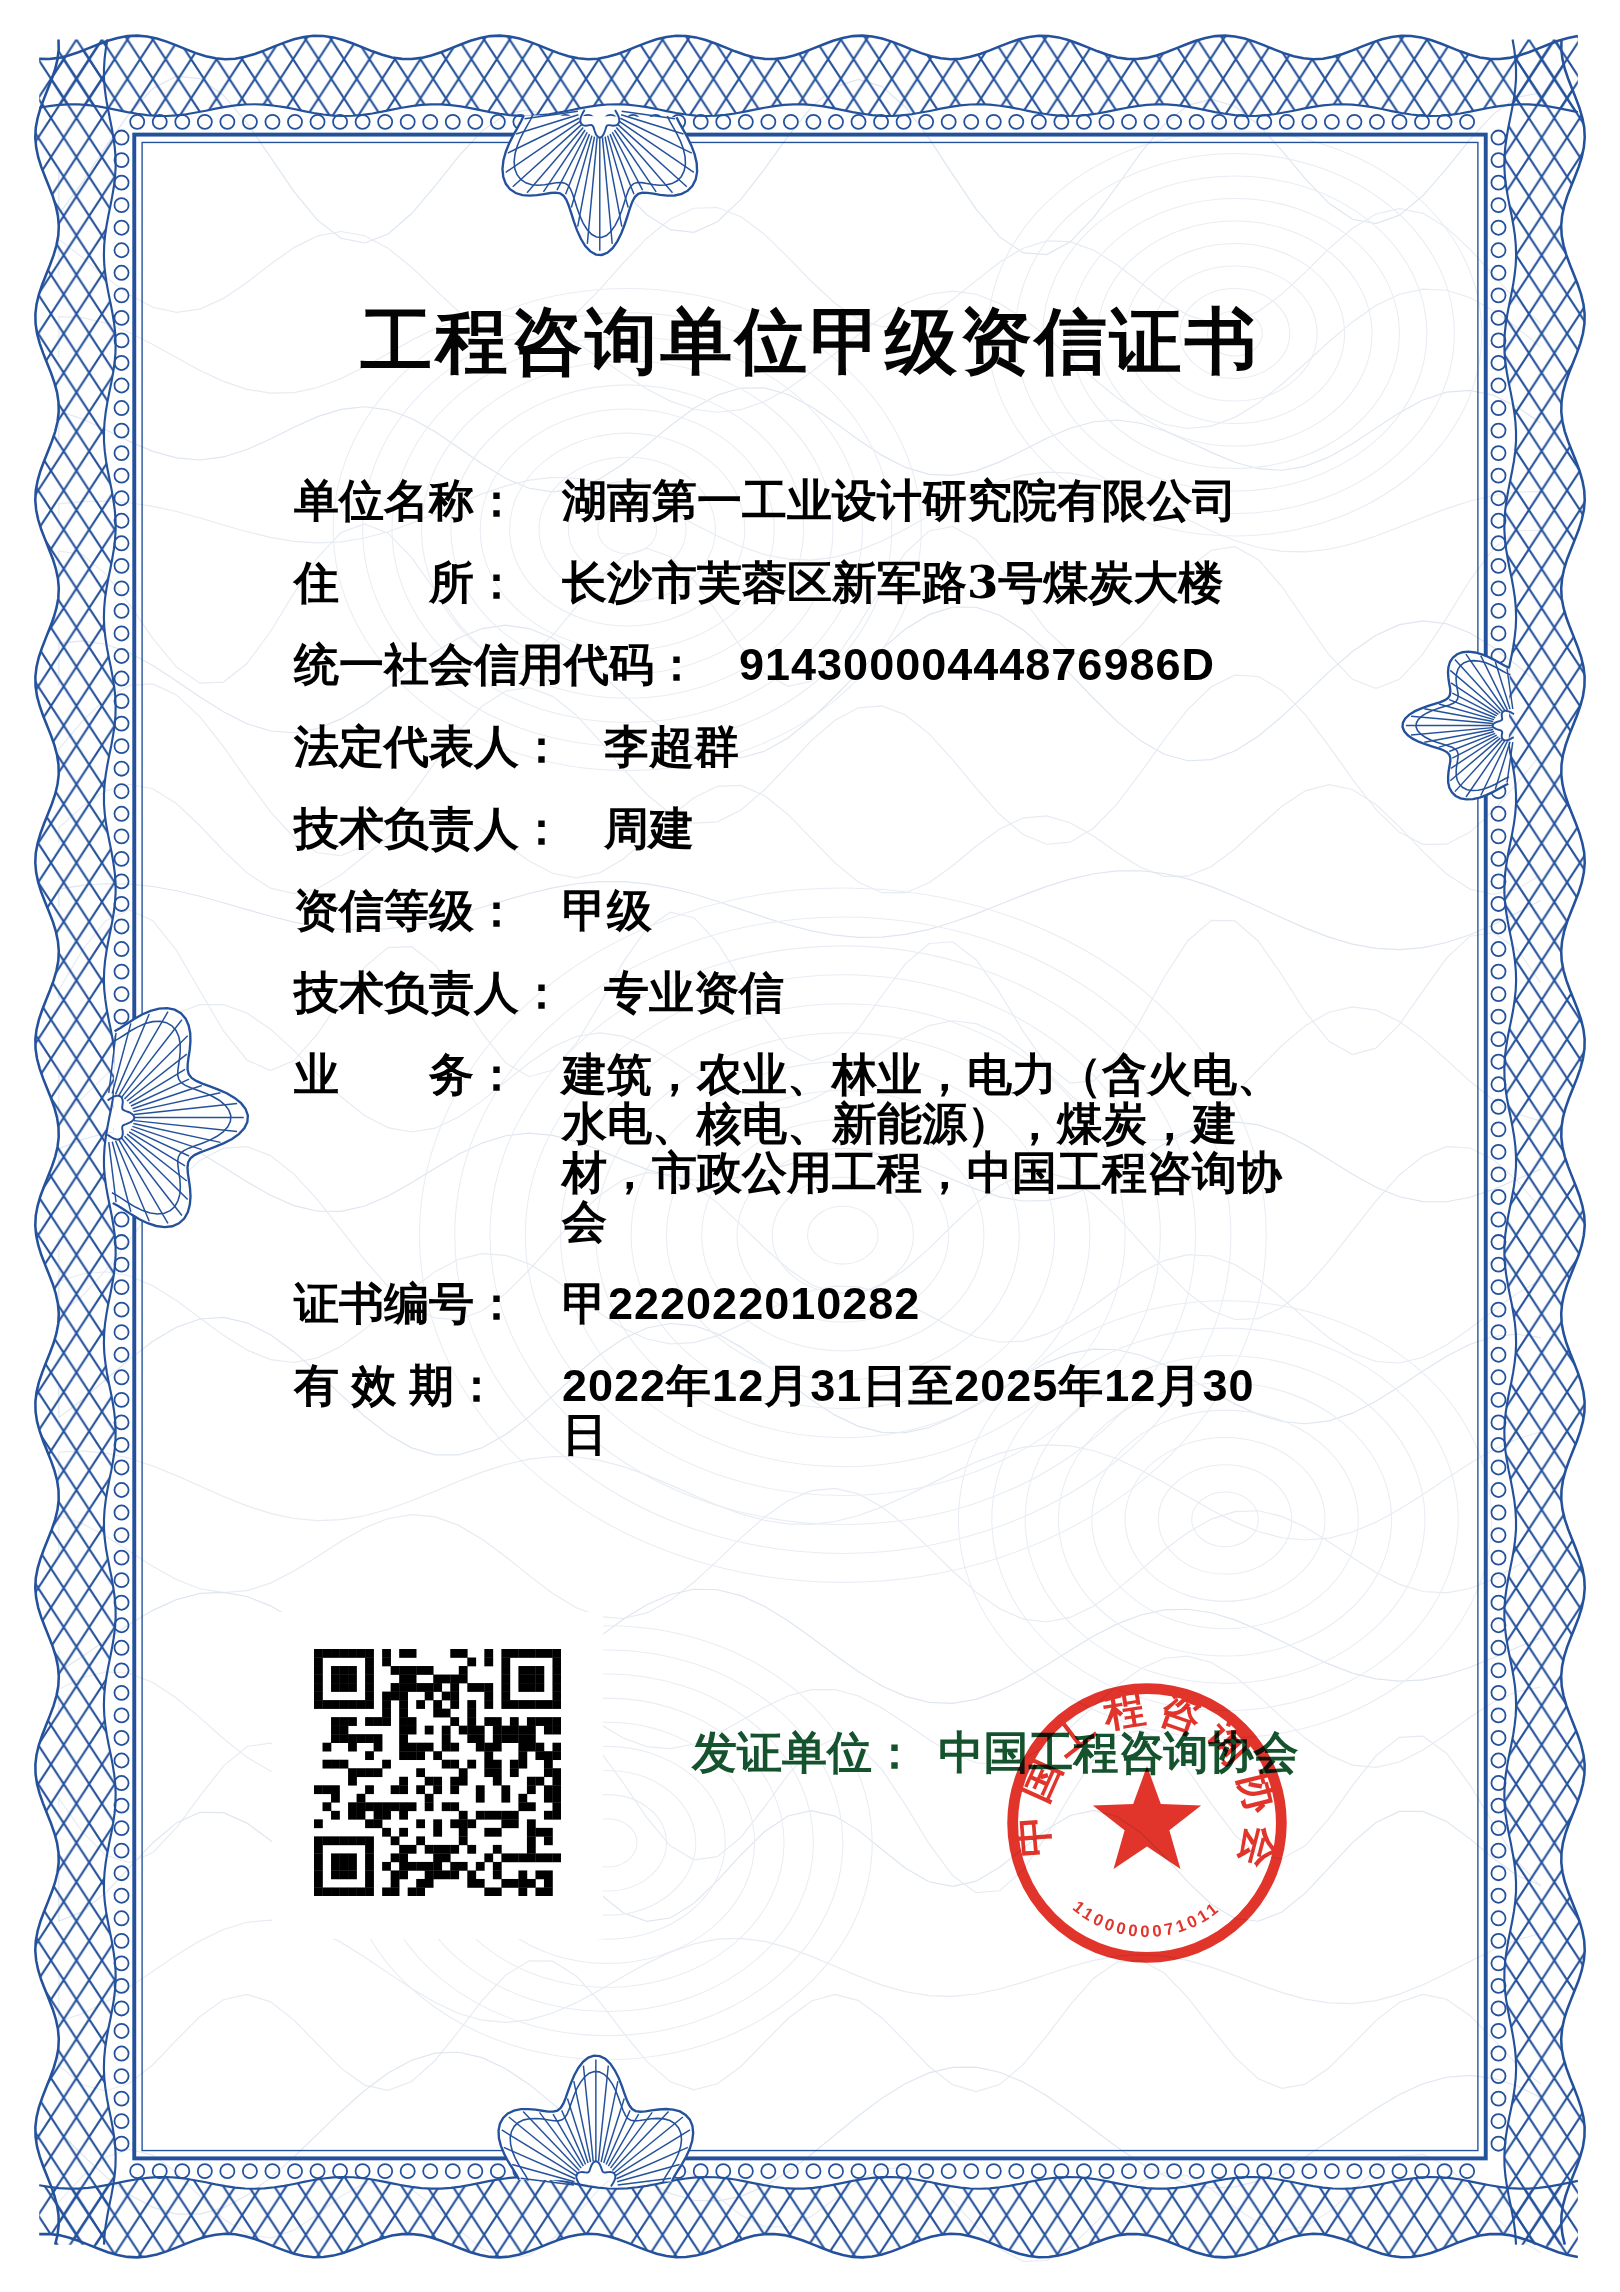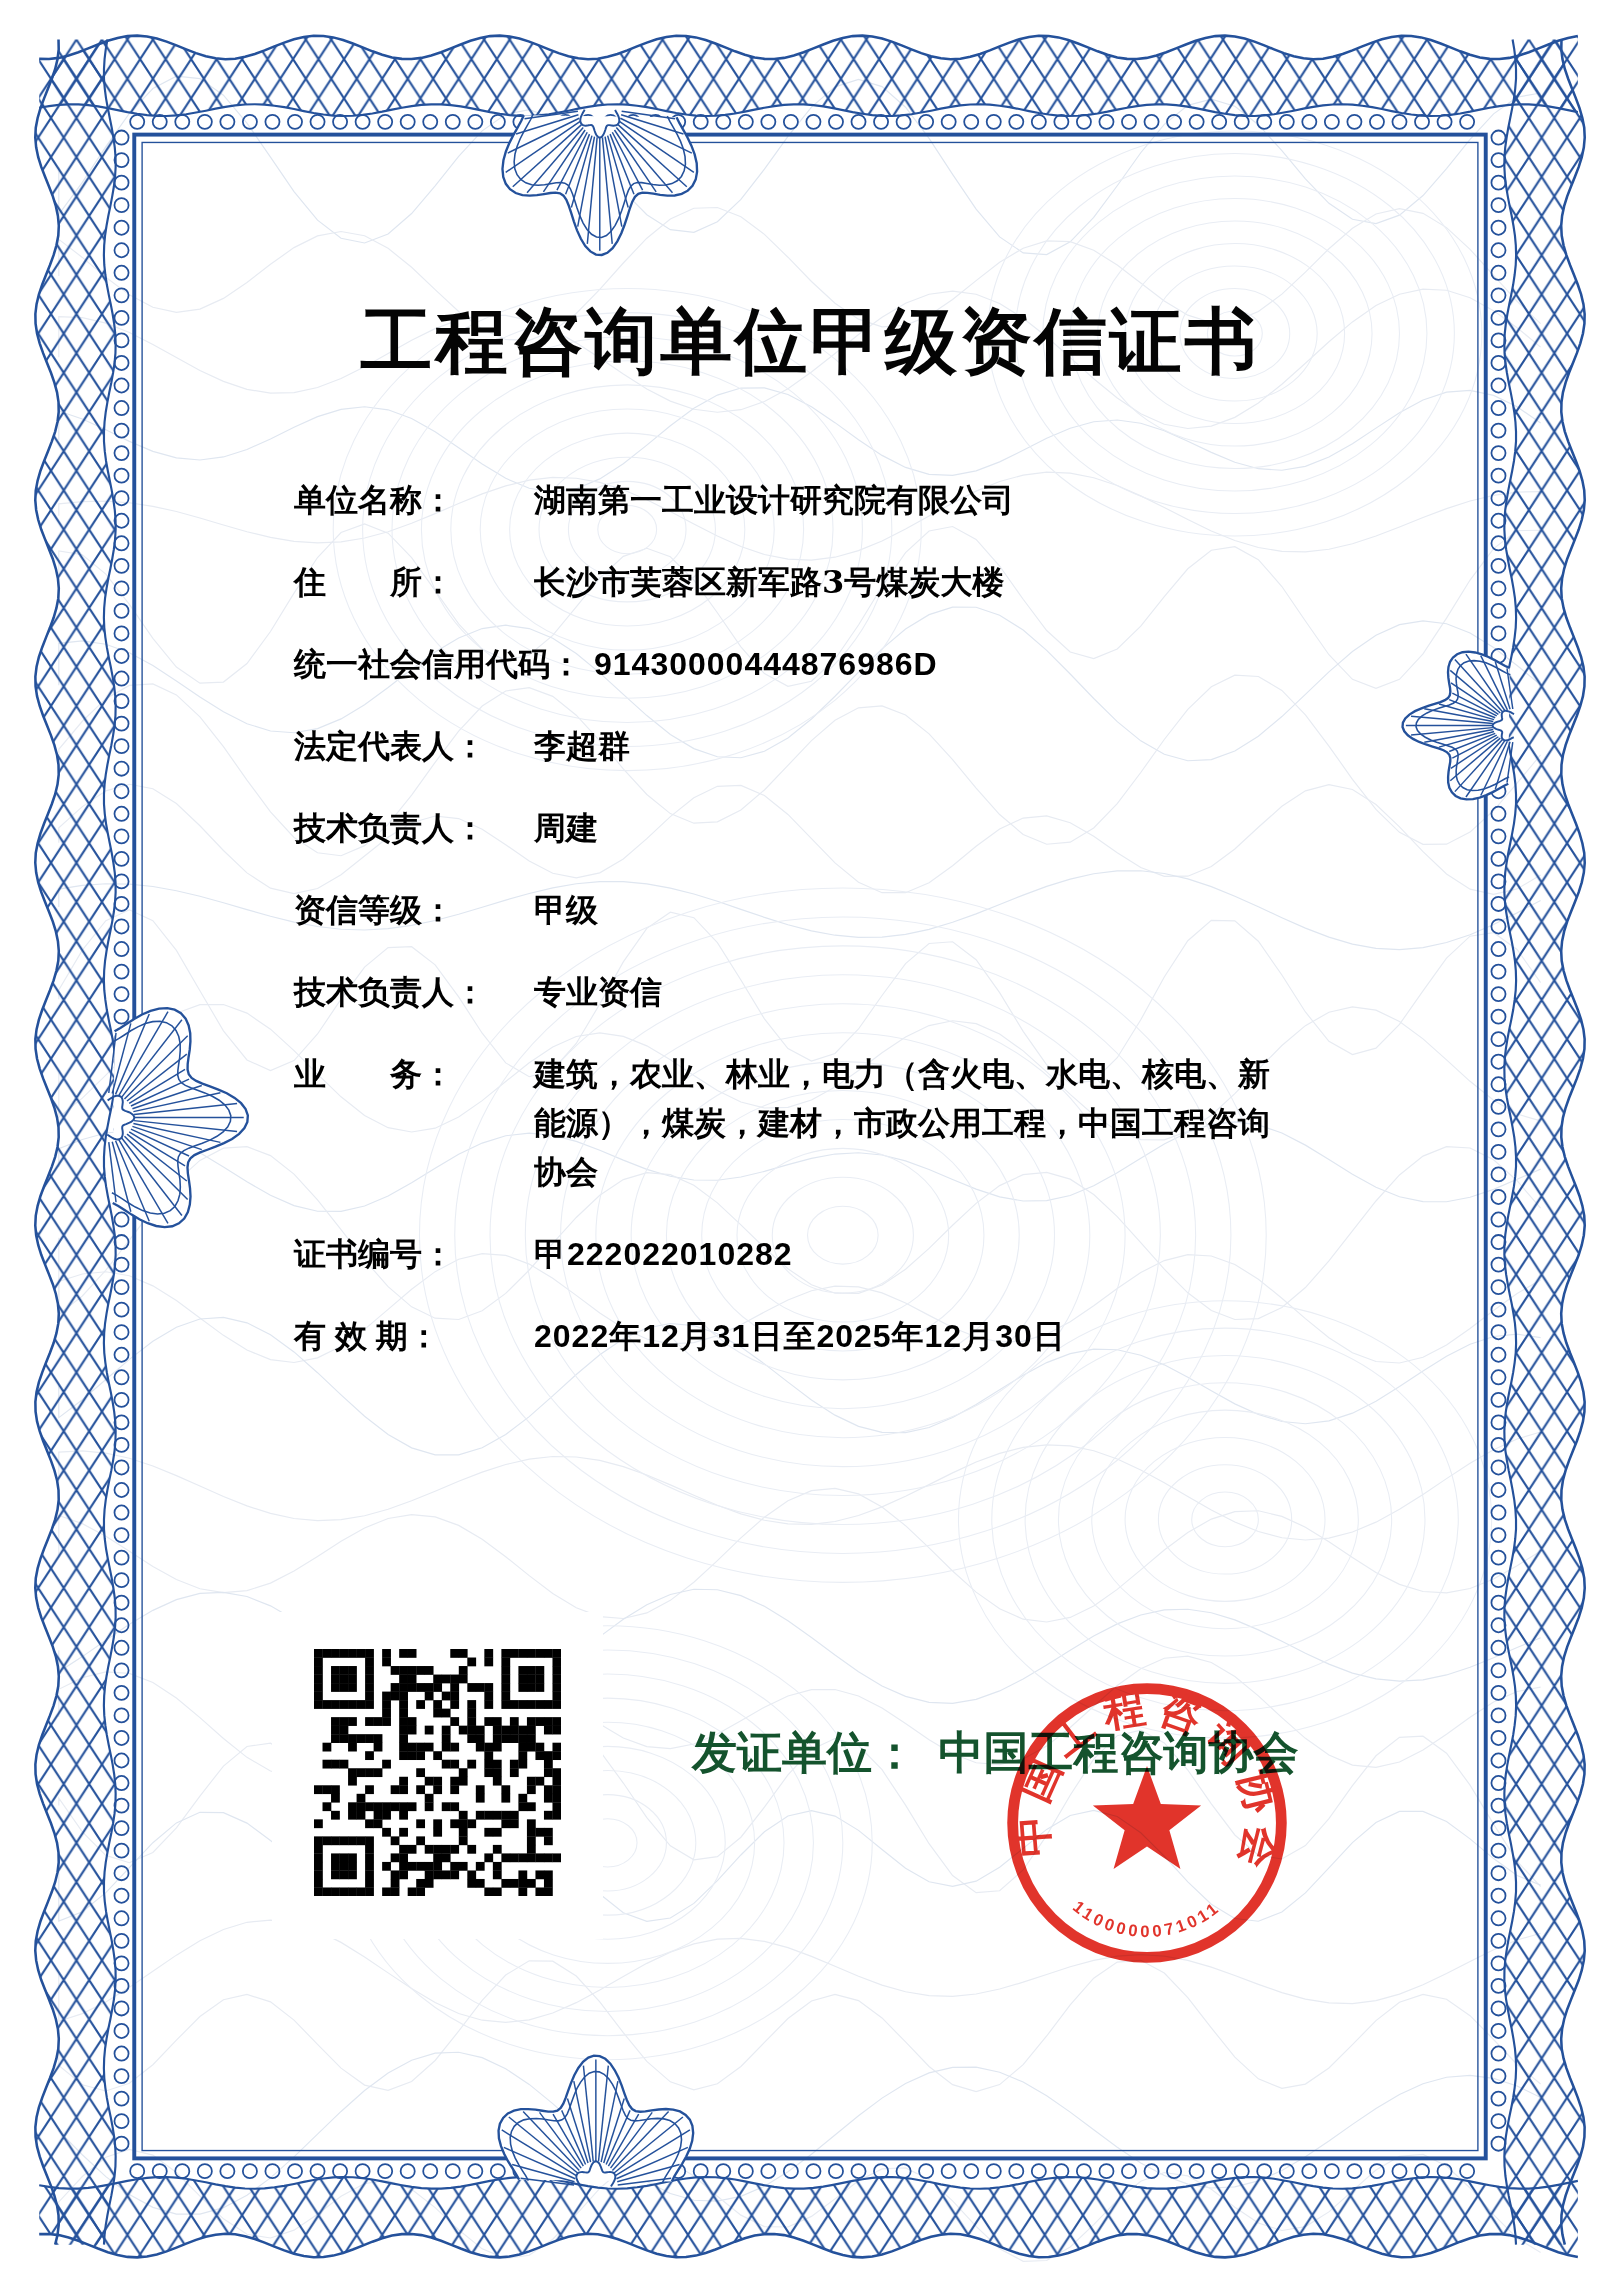--- a/index.html
+++ b/index.html
@@ -15,21 +15,21 @@
   .title{
     position:absolute;top:282px;left:0;width:100%;
     text-align:center;
     font-size:72px;font-weight:bold;color:#040404;
     letter-spacing:2.9px;line-height:118px;
     z-index:3;
   }
   .fields{
     position:absolute;left:294px;top:476px;width:990px;z-index:3;
   }
-  .row{display:flex;margin-bottom:33px;font-size:32px;line-height:49px;color:#000;}
+  .row{display:flex;margin-bottom:33px;font-size:45px;line-height:49px;color:#000;gap:28px;}
   .row .flabel{
     font-weight:bold;min-width:228px;white-space:pre;flex:none;
     font-family:"Liberation Sans",sans-serif;
   }
   .row .fvalue{font-weight:bold;max-width:760px;margin-left:12px;}
   .fvalue.kai{font-family:"DejaVu Serif","Liberation Serif",serif;}
   .fvalue.num{font-family:"Liberation Sans",sans-serif;letter-spacing:1px;}
   .issuer{
     position:absolute;left:692px;top:1727px;z-index:3;
     font-size:45px;line-height:51px;color:#14532d;white-space:nowrap;

